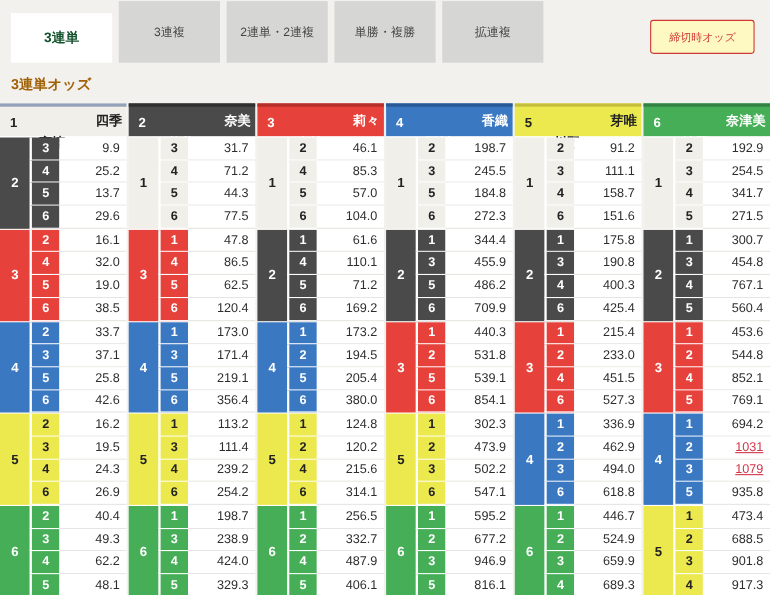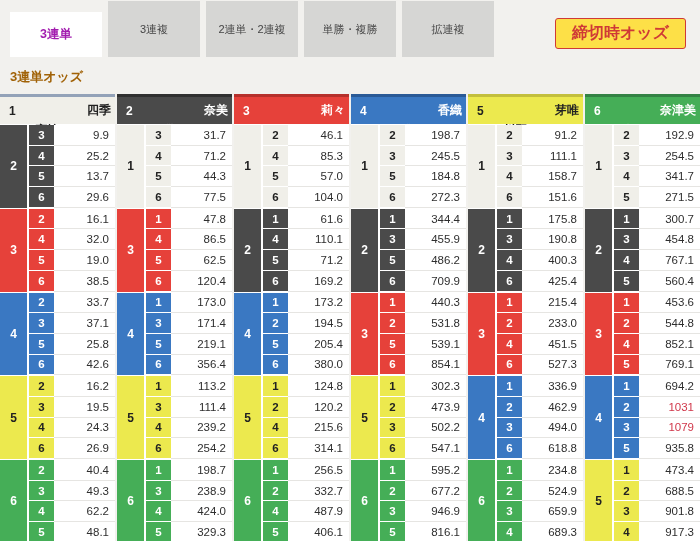--- a/index.html
+++ b/index.html
@@ -29,34 +29,34 @@
     align-items: center;
     justify-content: center;
     cursor: pointer;
     white-space: nowrap;
   }
   .tab.active {
     background: #ffffff;
     height: 45px;
     font-size: 12.5px;
     font-weight: bold;
-    color: #a21caf;
+    color: #14532d;
   }
   .deadline-btn {
     position: absolute;
     right: 14px;
     top: 18px;
     height: 31px;
     padding: 0 16px;
-    background: #fde047;
+    background: #fef9c3;
     border: 1px solid #cf3a36;
     border-radius: 3px;
     color: #cf3a36;
-    font-size: 16px;
-    font-weight: bold;
+    font-size: 10px;
+    font-weight: normal;
     display: flex;
     align-items: center;
     cursor: pointer;
   }
   
   .subtitle {
     margin: 11px 0 0 10px;
     font-size: 13px;
     font-weight: bold;
     color: #a16207;
@@ -107,21 +107,21 @@
     flex: 1;
     background: #fff;
     border-bottom: 1px solid #e6e5e2;
     display: flex;
     align-items: center;
     justify-content: flex-end;
     padding-right: 6px;
     font-size: 11.5px;
     color: #2e2e2e;
   }
-  .odds.hot { color: #d0374a; }
+  .odds.hot { color: #d0374a; text-decoration: underline; }
   
   .bg1 { background: #f0efe9; color: #222; }
   .bg2 { background: #4a4a4a; color: #fff; }
   .bg3 { background: #e6413a; color: #fff; }
   .bg4 { background: #3a78c2; color: #fff; }
   .bg5 { background: #ece94e; color: #222; }
   .bg6 { background: #45ae57; color: #fff; }
   .top1 { border-top-color: #93a2b8; }
   .top2 { border-top-color: #303030; }
   .top3 { border-top-color: #b5302b; }
@@ -682,21 +682,21 @@
             <div class="third bg4">6</div>
             <div class="odds">618.8</div>
           </div>
         </div>
       </div>
       <div class="group">
         <div class="second bg6">6</div>
         <div class="rows">
           <div class="row">
             <div class="third bg6">1</div>
-            <div class="odds">234.8</div>
+            <div class="odds">446.7</div>
           </div>
           <div class="row">
             <div class="third bg6">2</div>
             <div class="odds">524.9</div>
           </div>
           <div class="row">
             <div class="third bg6">3</div>
             <div class="odds">659.9</div>
           </div>
           <div class="row">

